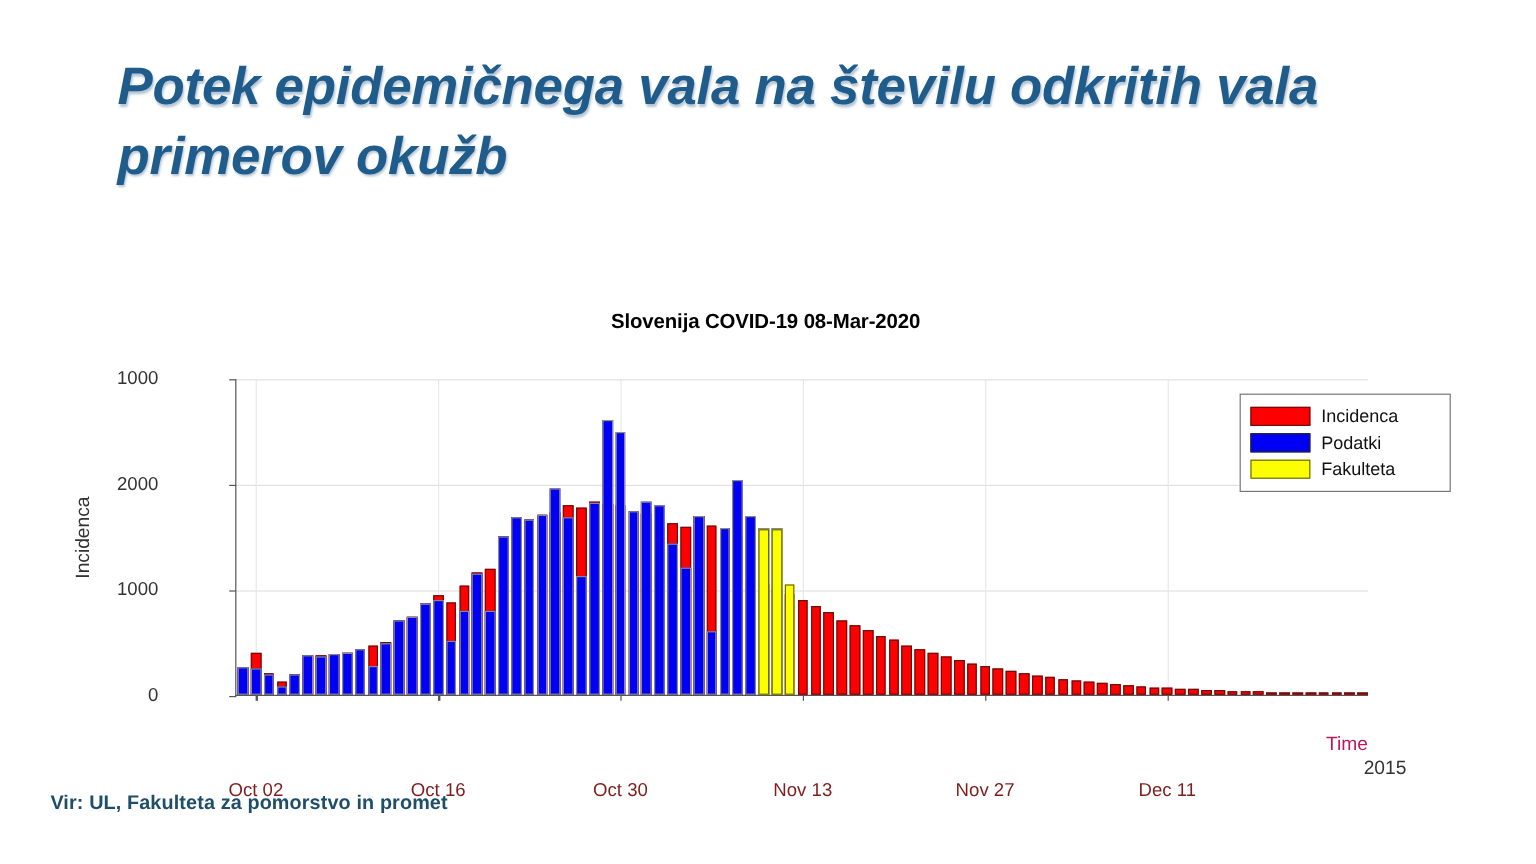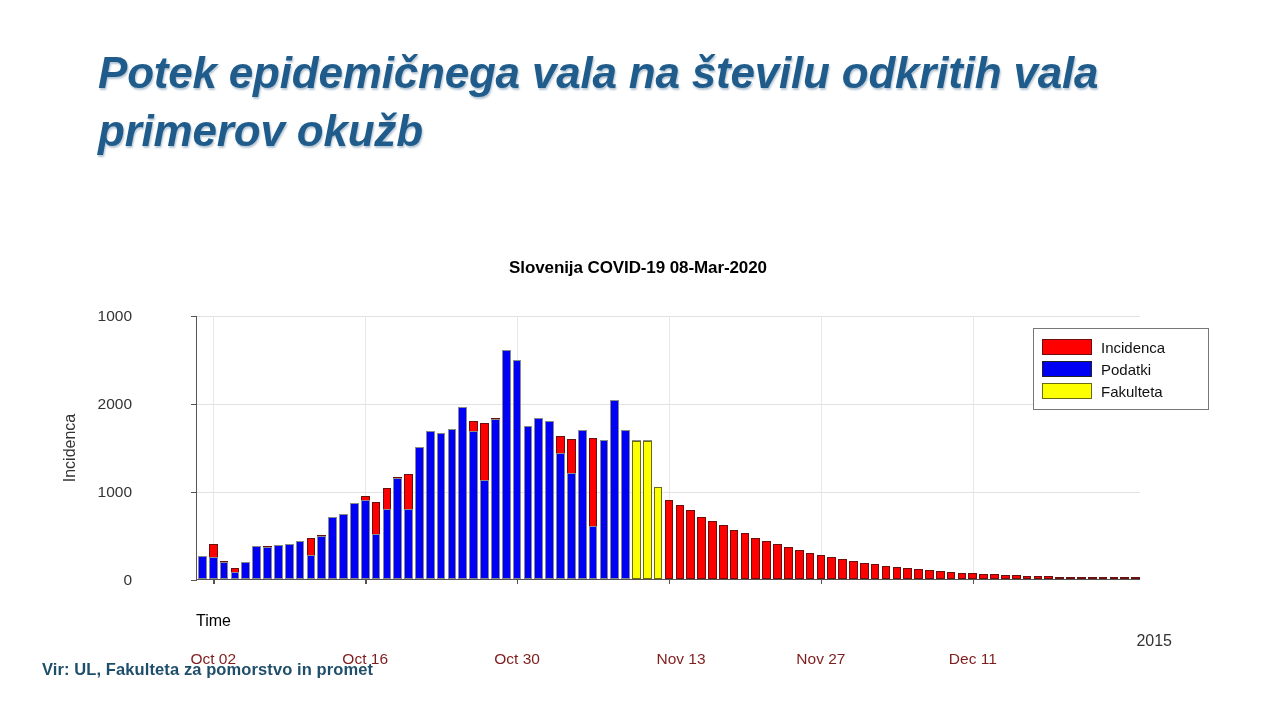--- a/index.html
+++ b/index.html
@@ -57,22 +57,22 @@
     font-size:16px;color:#333;
     transform:translate(-50%,-50%) rotate(-90deg);
     transform-origin:center center;white-space:nowrap;
   }
   .xtick-label{
     position:absolute;top:334px;font-size:15.5px;color:#7f1d1d;
     transform:translateX(-50%);white-space:nowrap;
   }
   .xtick-mark{position:absolute;bottom:-5px;width:1.4px;height:5px;background:#555;}
   #xlabel{
-    position:absolute;left:78px;top:360px;width:944px;text-align:left;
-    font-size:16px;color:#000000;
+    position:absolute;left:78px;top:360px;width:944px;text-align:right;
+    font-size:16px;color:#be185d;
   }
   #year-label{
     position:absolute;right:-14px;top:380px;font-size:16px;color:#333;
   }
 
   
   .bar{position:absolute;bottom:0;box-sizing:border-box;}
   .bar.sim{background:#fe0000;border:1px solid #6b0f0f;z-index:2;}
   .bar.dat{background:#0000f5;border:1px solid #8a8a8a;z-index:3;}
   .bar.proj{background:#fbff00;border:1px solid #6b6a12;z-index:4;}
@@ -259,21 +259,21 @@
         <div class="bar proj" style="left: 456.809px; width: 8.68046px; height: 91.52px;"></div>
       </div>
     <div id="xticks">
         <div class="xtick-mark" style="left: 16.2759px;"></div>
         <div class="xtick-label" style="left: 16.2759px;">Oct 02</div>
         <div class="xtick-mark" style="left: 168.184px;"></div>
         <div class="xtick-label" style="left: 168.184px;">Oct 16</div>
         <div class="xtick-mark" style="left: 320.092px;"></div>
         <div class="xtick-label" style="left: 320.092px;">Oct 30</div>
         <div class="xtick-mark" style="left: 472px;"></div>
-        <div class="xtick-label" style="left: 484px;">Nov 13</div>
+        <div class="xtick-label" style="left: 472px;">Nov 13</div>
         <div class="xtick-mark" style="left: 623.908px;"></div>
         <div class="xtick-label" style="left: 623.908px;">Nov 27</div>
         <div class="xtick-mark" style="left: 775.816px;"></div>
         <div class="xtick-label" style="left: 775.816px;">Dec 11</div>
       </div>
 
     <div id="legend">
       <div class="legend-row">
         <span class="swatch sw-sim"></span>
         <span class="legend-text">Incidenca</span>

